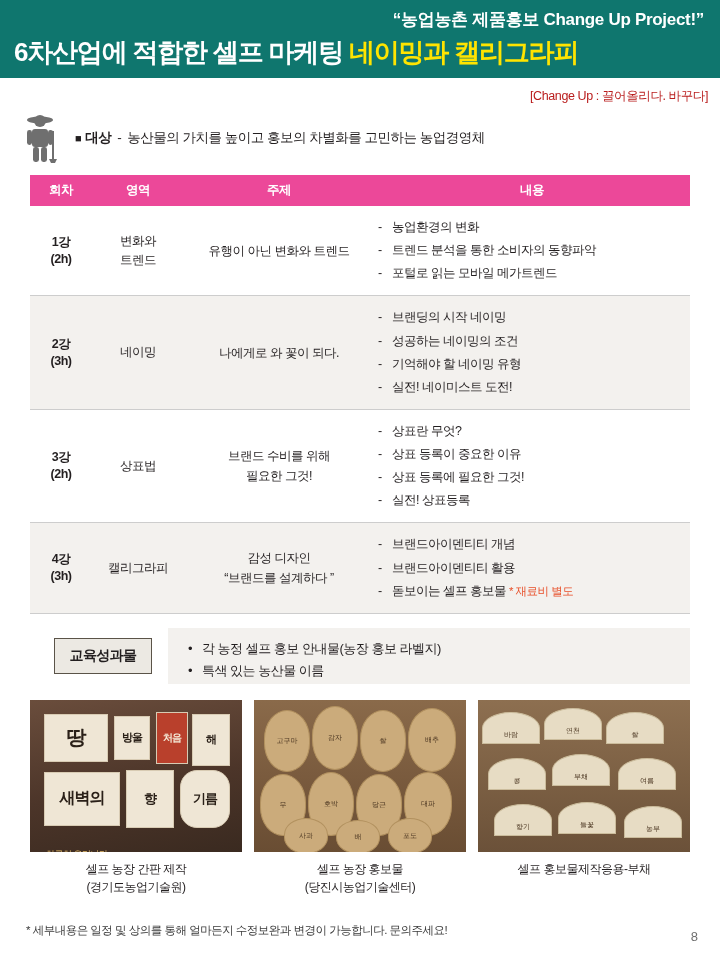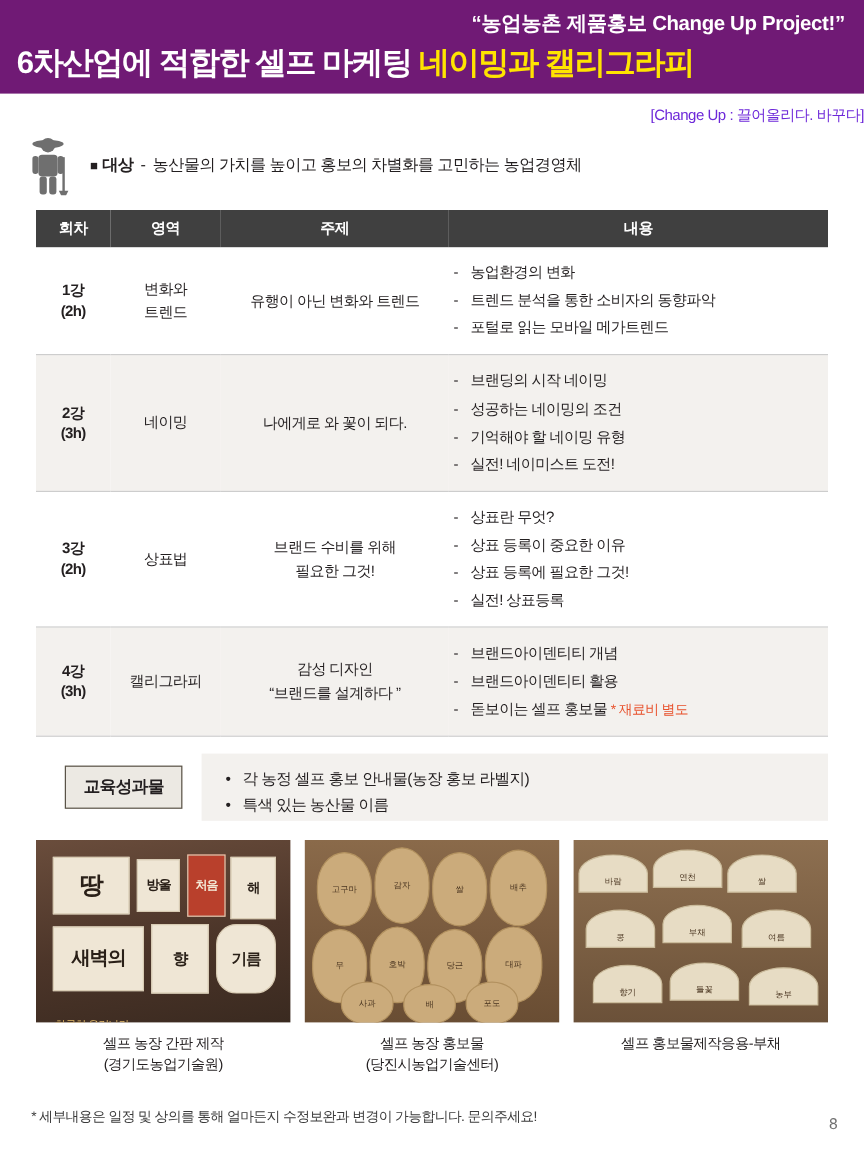--- a/index.html
+++ b/index.html
@@ -11,21 +11,21 @@
     height: 960px;
     background: #ffffff;
     font-family: "Liberation Sans", sans-serif;
     color: #231f20;
     position: relative;
     overflow: hidden;
   }
 
   
   .header {
-    background: #701a75;
+    background: #0f766e;
     color: #ffffff;
     height: 78px;
     padding: 4px 14px 0 14px;
     box-sizing: border-box;
     position: relative;
   }
   .header-sub {
     text-align: right;
     font-size: 17px;
     font-weight: bold;
@@ -40,22 +40,22 @@
     margin-top: 4px;
     white-space: nowrap;
   }
   .header-main .accent {
     color: #ffe400;
   }
 
   .tagline {
     text-align: right;
     font-size: 12.5px;
-    color: #6d28d9;
-    padding: 10px 0 0 0;
+    color: #b91c1c;
+    padding: 10px 12px 0 0;
     letter-spacing: -0.4px;
   }
 
   
   .target-row {
     display: flex;
     align-items: center;
     margin-top: 6px;
     padding-left: 19px;
     height: 54px;
@@ -83,21 +83,21 @@
   }
 
   
   table.schedule {
     width: 660px;
     margin: 10px auto 0 auto;
     border-collapse: collapse;
     table-layout: fixed;
   }
   table.schedule th {
-    background: #404040;
+    background: #ec4899;
     color: #ffffff;
     font-size: 12.5px;
     font-weight: bold;
     padding: 7px 0;
     letter-spacing: -0.4px;
     border: none;
   }
   table.schedule td {
     border-bottom: 1px solid #cdcdcd;
     font-size: 12.5px;

